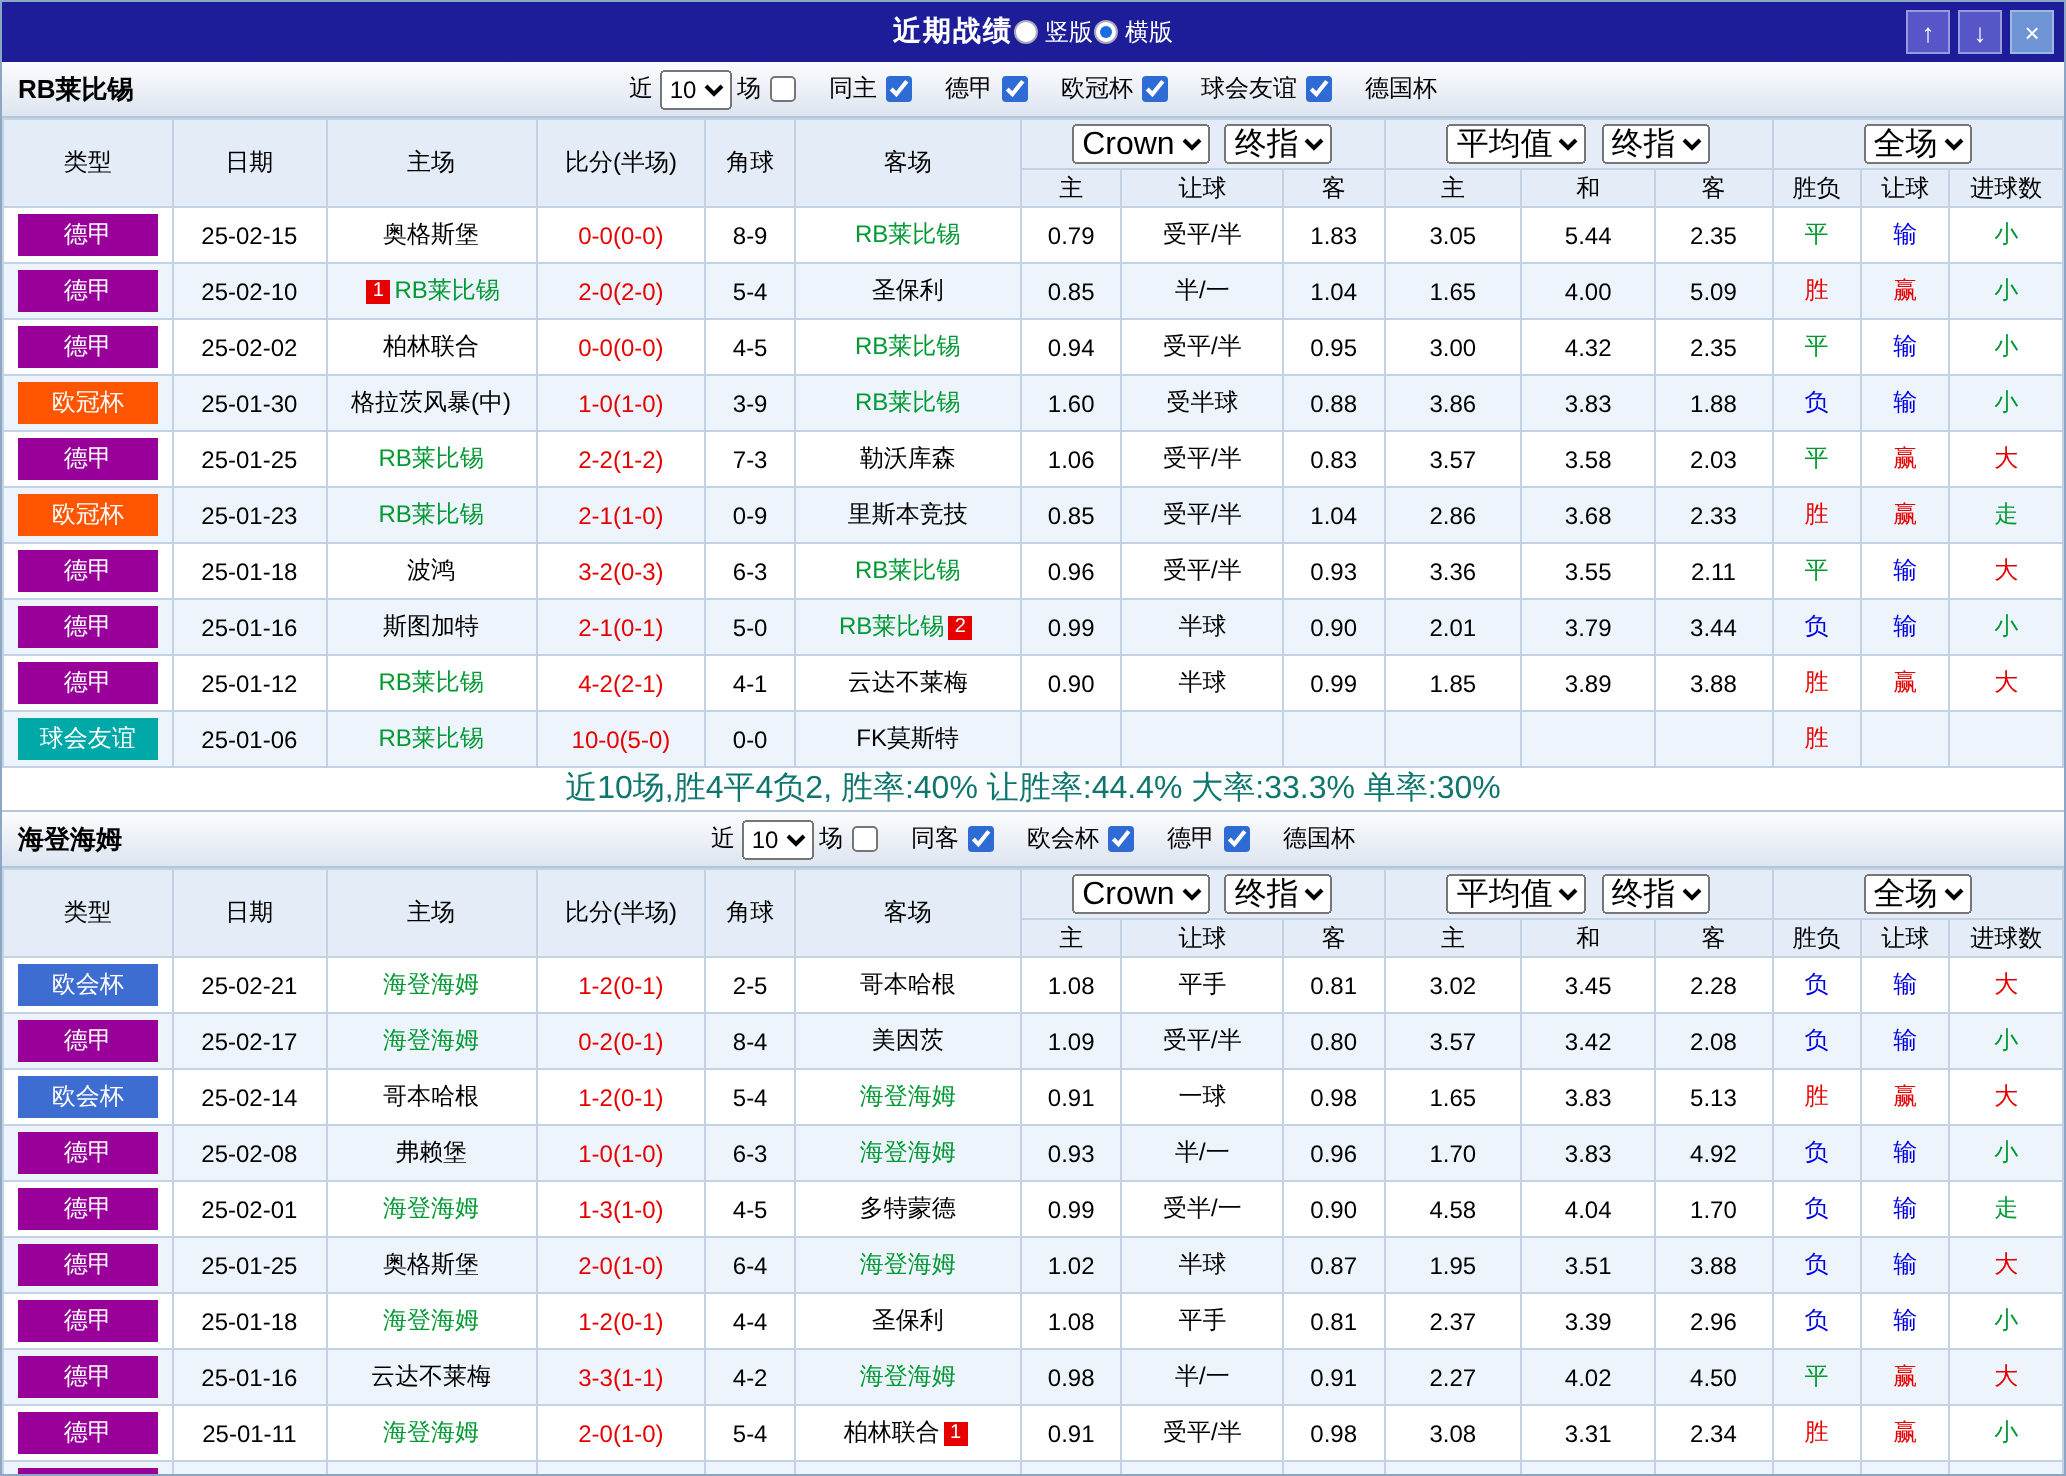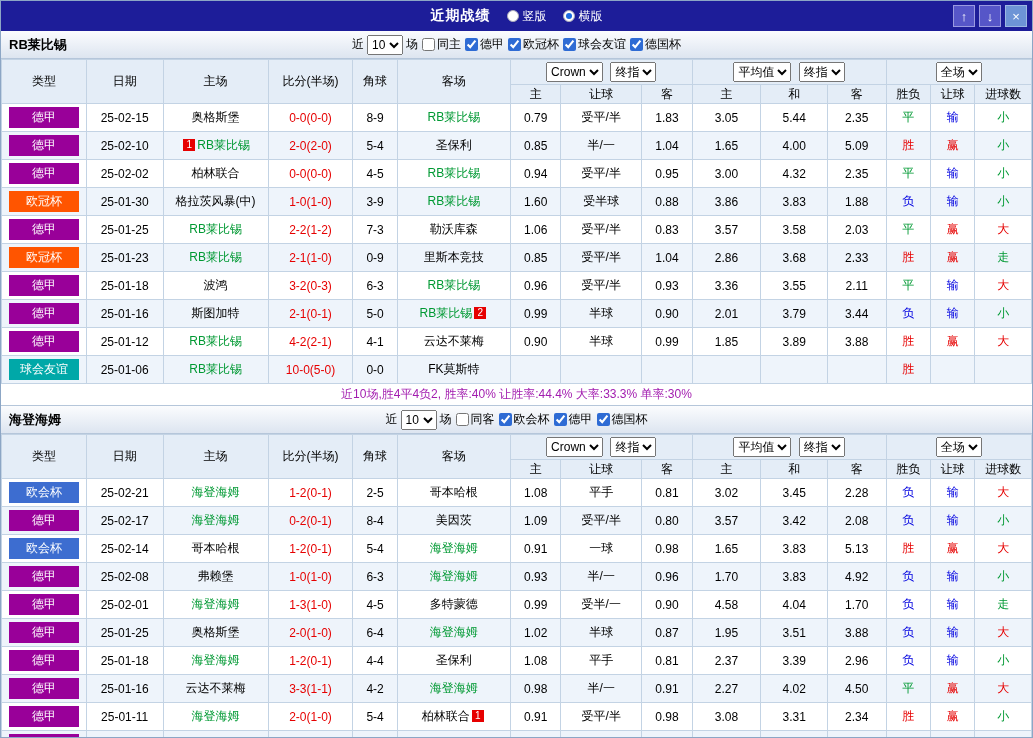--- a/index.html
+++ b/index.html
@@ -2,54 +2,54 @@
 <html><head>
 <meta charset="utf-8">
 <style>
   *{box-sizing:border-box;}
   html,body{margin:0;padding:0;}
   body{width:1033px;font-family:"Liberation Sans","DejaVu Sans",sans-serif;font-size:12px;color:#000;background:#fff;}
   .app{width:1033px;height:738px;border:1px solid #8ca6c5;display:flex;flex-direction:column;overflow:hidden;background:#fff;}
 
   
   .topbar{flex:0 0 30px;height:30px;background:#1d1d99;color:#fff;display:flex;align-items:center;position:relative;}
-  .topbar-center{margin:0 auto;display:flex;align-items:center;gap:16px;}
+  .topbar-center{margin:0 auto;display:flex;align-items:center;}
   .topbar-title{font-weight:bold;font-size:14px;letter-spacing:1px;}
   .topbar-radio{display:flex;align-items:center;gap:4px;cursor:pointer;font-size:12px;}
   .topbar input[type=radio]{appearance:none;-webkit-appearance:none;width:12px;height:12px;border-radius:50%;background:#fff;border:1px solid #aab;position:relative;margin:0;}
   .topbar input[type=radio]:checked::after{content:'';position:absolute;left:2px;top:2px;right:2px;bottom:2px;background:#1c6be0;border-radius:50%;}
   .topbar-buttons{position:absolute;right:5px;top:4px;display:flex;gap:4px;}
   .topbar-buttons button{width:22px;height:22px;border:1px solid #9a9ae0;background:#5656c8;color:#fff;font-size:13px;line-height:1;cursor:pointer;padding:0;font-family:inherit;}
   .topbar-buttons .close-btn{background:#6e94d6;border-color:#9db8e2;}
 
   
   .section-header{height:28px;background:linear-gradient(#fbfcfe,#dde5f0);border-bottom:1px solid #b5c6da;display:flex;align-items:center;position:relative;flex:0 0 28px;}
   .team-name{position:absolute;left:8px;font-weight:bold;font-size:13px;}
   .filter{margin:0 auto;display:flex;align-items:center;gap:3px;}
-  .filter select{height:20px;font-size:12px;font-family:inherit;}
-  .filter label{display:flex;align-items:center;gap:1px;cursor:pointer;}
+  .filter select{height:20px;font-size:12px;font-family:inherit;text-align:center;}
+  .filter label{display:flex;align-items:center;gap:16px;cursor:pointer;}
   .filter input[type=checkbox]{width:13px;height:13px;margin:0 1px;accent-color:#2e6bd4;}
 
   
   table{width:100%;border-collapse:collapse;table-layout:fixed;}
   th,td{border:1px solid #c3d3e4;text-align:center;padding:0;overflow:hidden;white-space:nowrap;}
   thead th{background:#e4edf7;font-weight:normal;font-size:12px;}
   thead tr.hdr-top th{height:25px;}
   thead tr.hdr-sub th{height:19px;}
   tbody td{height:26px;font-size:12px;}
   tbody tr:nth-child(even){background:#eef4fb;}
-  .sel-cell select{height:20px;font-size:12px;margin:0 2px;font-family:inherit;}
+  .sel-cell select{height:20px;font-size:16px;margin:0 2px;font-family:inherit;}
   .type-badge{display:block;margin:3px 7px;padding:2px 0;color:#fff;font-size:12px;}
   .c-red{color:#e60000;}
   .c-green{color:#009933;}
   .c-blue{color:#0000e0;}
   .team-n{cursor:pointer;}
   .team-featured{color:#009933;}
   .num-badge{display:inline-block;min-width:12px;height:12px;line-height:12px;background:#e60000;color:#fff;font-size:10px;margin:0 2px;vertical-align:1px;}
-  .summary{height:22px;flex:0 0 22px;display:flex;align-items:center;justify-content:center;color:#a21caf;border-bottom:1px solid #b5c6da;background:#fff;font-size:12px;}
+  .summary{height:22px;flex:0 0 22px;display:flex;align-items:center;justify-content:center;color:#0f766e;border-bottom:1px solid #b5c6da;background:#fff;font-size:16px;}
 </style>
 </head>
 <body>
 
 <div class="app">
 
   <div class="topbar">
     <div class="topbar-center">
       <span class="topbar-title">近期战绩</span>
       <label class="topbar-radio">

